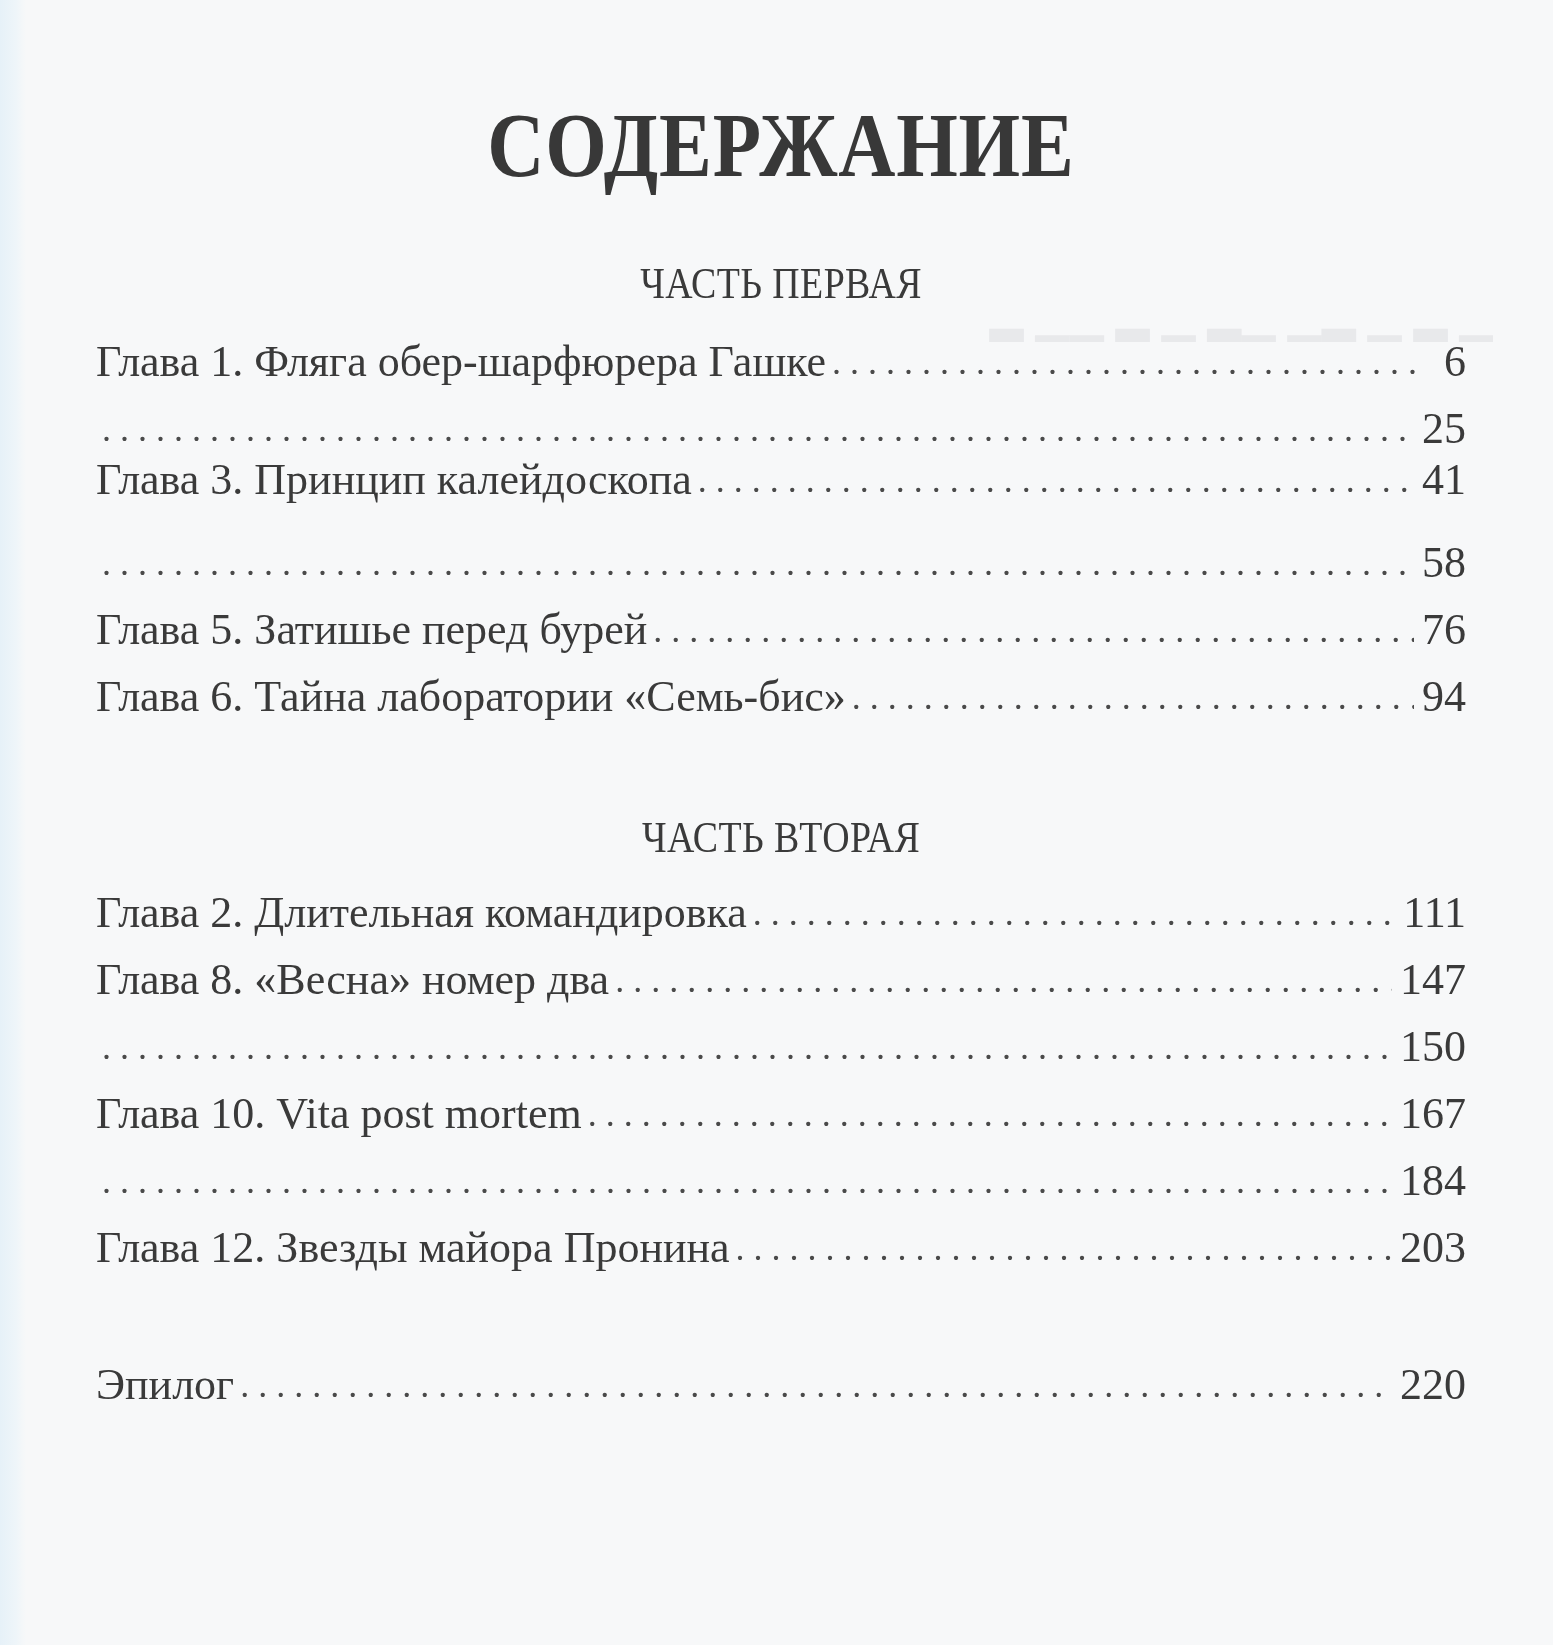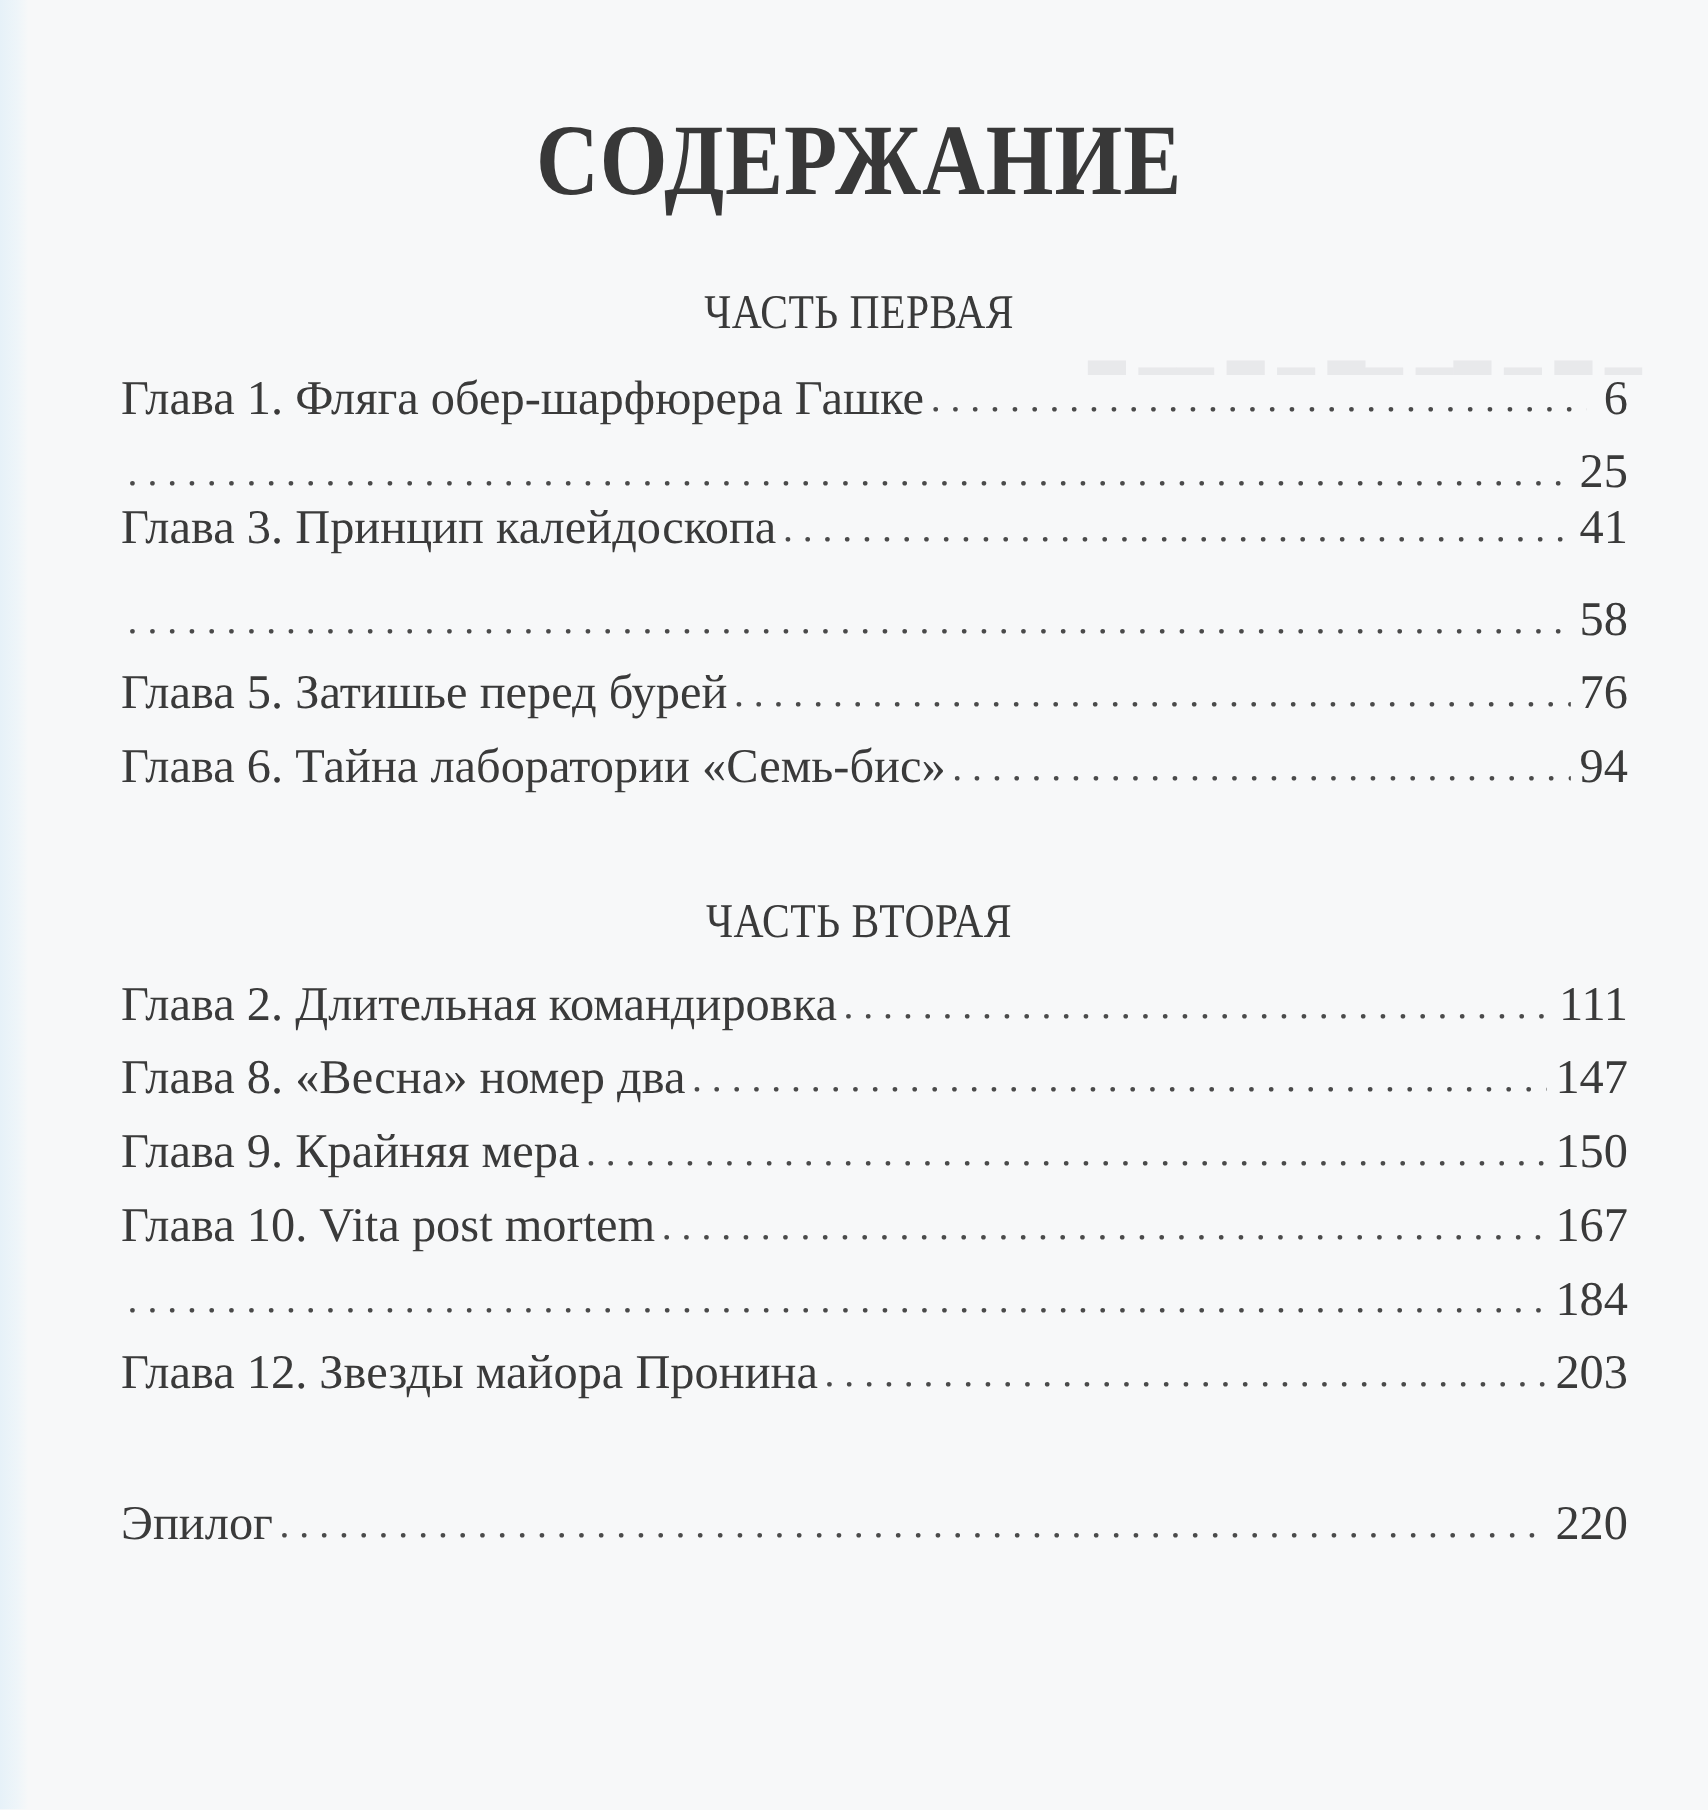--- a/index.html
+++ b/index.html
@@ -66,21 +66,20 @@
     }
     .toc-row {
       position: absolute;
       left: 0;
       width: 1370px;
       height: 58px;
       display: flex;
       align-items: baseline;
       font-size: 44px;
       line-height: 58px;
-      margin-left: 14px;
     }
     .toc-title {
       white-space: nowrap;
       flex: 0 0 auto;
       transform-origin: left center;
     }
     .toc-leader {
       flex: 1 1 auto;
       overflow: hidden;
       white-space: nowrap;
@@ -149,21 +148,20 @@
     <span class="toc-title">Глава 2. Длительная командировка</span>
     <span class="toc-leader"></span>
     <span class="toc-page">111</span>
   </div>
   <div class="toc-row" style="top:951px">
     <span class="toc-title">Глава 8. «Весна» номер два</span>
     <span class="toc-leader"></span>
     <span class="toc-page">147</span>
   </div>
   <div class="toc-row" style="top:1018px">
-    <span class="toc-title">Глава 9. Крайняя мера</span>
     <span class="toc-leader"></span>
     <span class="toc-page">150</span>
   </div>
   <div class="toc-row" style="top:1085px">
     <span class="toc-title">Глава 10. Vita post mortem</span>
     <span class="toc-leader"></span>
     <span class="toc-page">167</span>
   </div>
   <div class="toc-row" style="top:1152px">
     <span class="toc-leader"></span>

